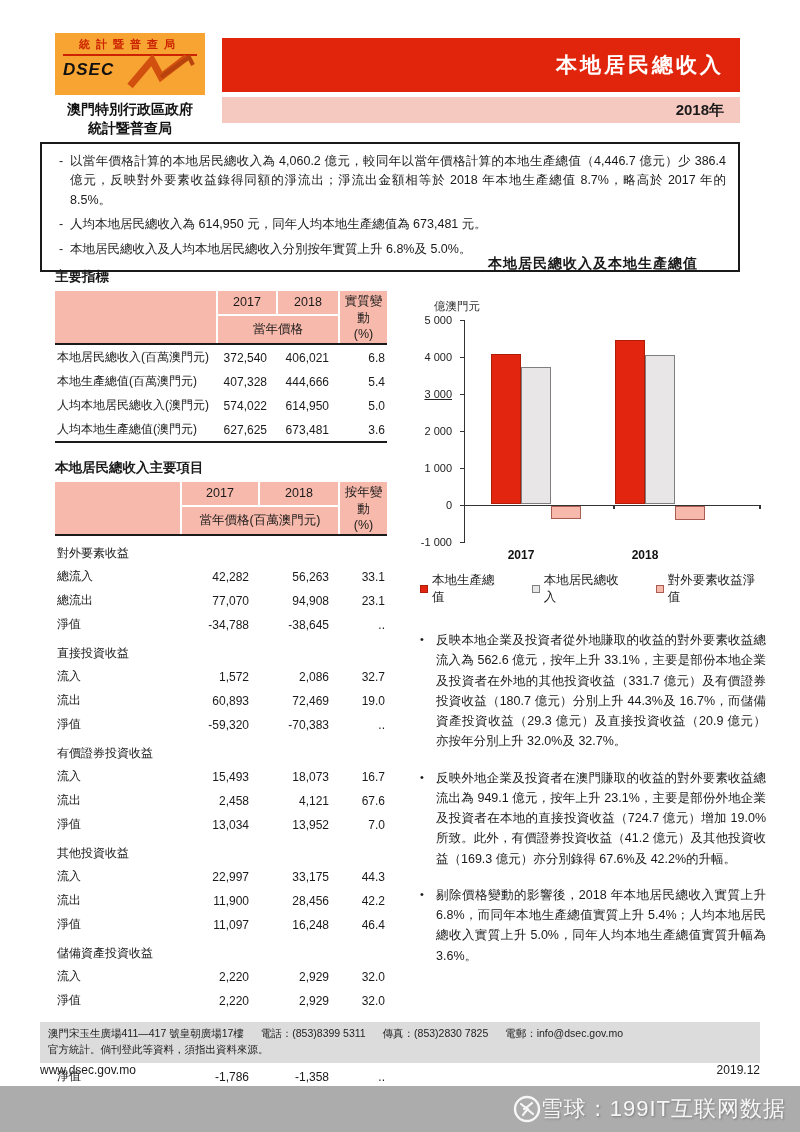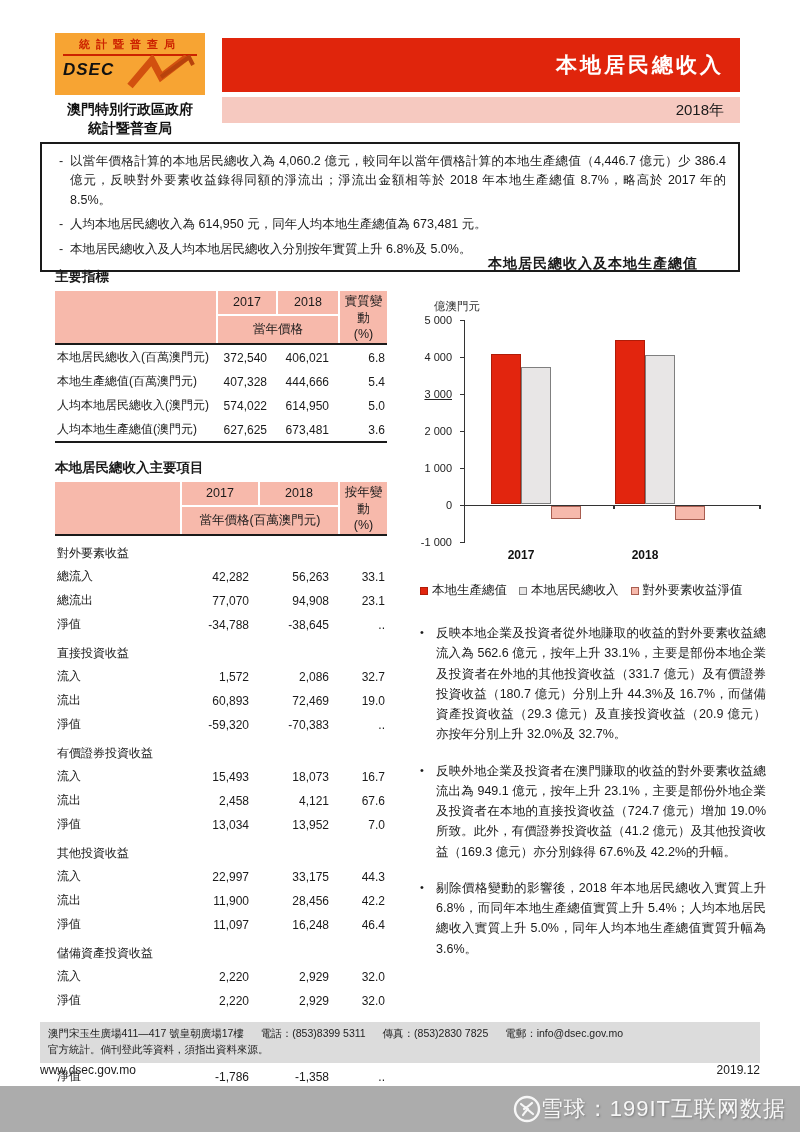--- a/index.html
+++ b/index.html
@@ -10,21 +10,21 @@
   
   .logo-box { position:absolute; left:55px; top:33px; width:150px; height:62px; background:#f7a433; padding:4px 8px 2px; }
   .logo-top { color:#cc2200; font-size:11px; font-weight:bold; letter-spacing:6px; text-align:center; border-bottom:2px solid #cc2200; padding-bottom:2px; white-space:nowrap; }
   .logo-dsec { font-size:17px; font-weight:bold; font-style:italic; color:#111; margin-top:4px; letter-spacing:1px; }
   .logo-zig { position:absolute; right:6px; bottom:6px; }
   .logo-org { position:absolute; left:30px; top:100px; width:200px; text-align:center; font-weight:bold; font-size:14px; line-height:1.35; color:#111; }
 
   .banner-red { position:absolute; left:222px; top:38px; width:518px; height:54px; display:flex; align-items:center; justify-content:flex-end; padding-right:16px; }
   .banner-red span { color:#fff; font-size:21px; font-weight:bold; letter-spacing:3px; }
   .banner-pink { position:absolute; left:222px; top:97px; width:518px; height:26px; display:flex; align-items:center; justify-content:flex-end; padding-right:16px; }
-  .banner-pink span { color:#1a1a1a; font-size:15px; font-weight:normal;margin-left:36px; }
+  .banner-pink span { color:#1a1a1a; font-size:15px; font-weight:bold;margin-left:36px; }
 
   
   .summary-box { position:absolute; left:40px; top:142px; width:700px; border:2px solid #1a1a1a; padding:8px 12px 6px 10px; }
   .summary-box ul { list-style:none; }
   .summary-box li { display:flex; font-size:12.5px; line-height:1.55; margin-bottom:5px; }
   .summary-box li .dash { width:18px; flex:none; text-align:center; }
   .summary-box li .txt { flex:1; text-align:justify; }
 
   
   .left-col { position:absolute; left:55px; top:268px; width:332px; }
@@ -48,21 +48,21 @@
   .chart-unit { font-size:11.5px; color:#333; margin-left:14px; margin-bottom:6px; }
   .chart-area { position:relative; height:246px; }
   .yaxis-labels { position:absolute; left:0; top:0; width:40px; height:222px; }
   .ytick-label { position:absolute; right:8px; font-size:11px; color:#222; transform:translateY(-6px); white-space:nowrap; }
   .plot { position:absolute; left:44px; top:0; width:296px; height:222px; border-left:1.5px solid #333; }
   .ytick-mark { position:absolute; left:-5px; width:5px; height:1.5px; background:#333; }
   .zero-line { position:absolute; left:0; width:100%; height:1.5px; background:#333; }
   .baseline-tick { position:absolute; width:1.5px; height:4px; background:#333; }
   .bar { position:absolute; }
   .xcat { position:absolute; font-size:12px; font-weight:bold; text-align:center; color:#111; }
-  .legend { display:flex; justify-content:flex-start; gap:12px; margin-top:16px; }
+  .legend { display:flex; justify-content:center; gap:26px; margin-top:6px; }
   .legend-item { display:flex; align-items:center; gap:4px; font-size:12.5px; }
   .legend-swatch { width:8px; height:8px; flex:none; }
 
   .right-bullets { margin-top:24px; }
   .right-bullets ul { list-style:none; }
   .right-bullets li { display:flex; font-size:12.5px; line-height:1.62; margin-bottom:16px; }
   .right-bullets li .dot { width:16px; flex:none; font-size:11px; padding-top:1px; }
   .right-bullets li .txt { flex:1; text-align:justify; }
 
   

